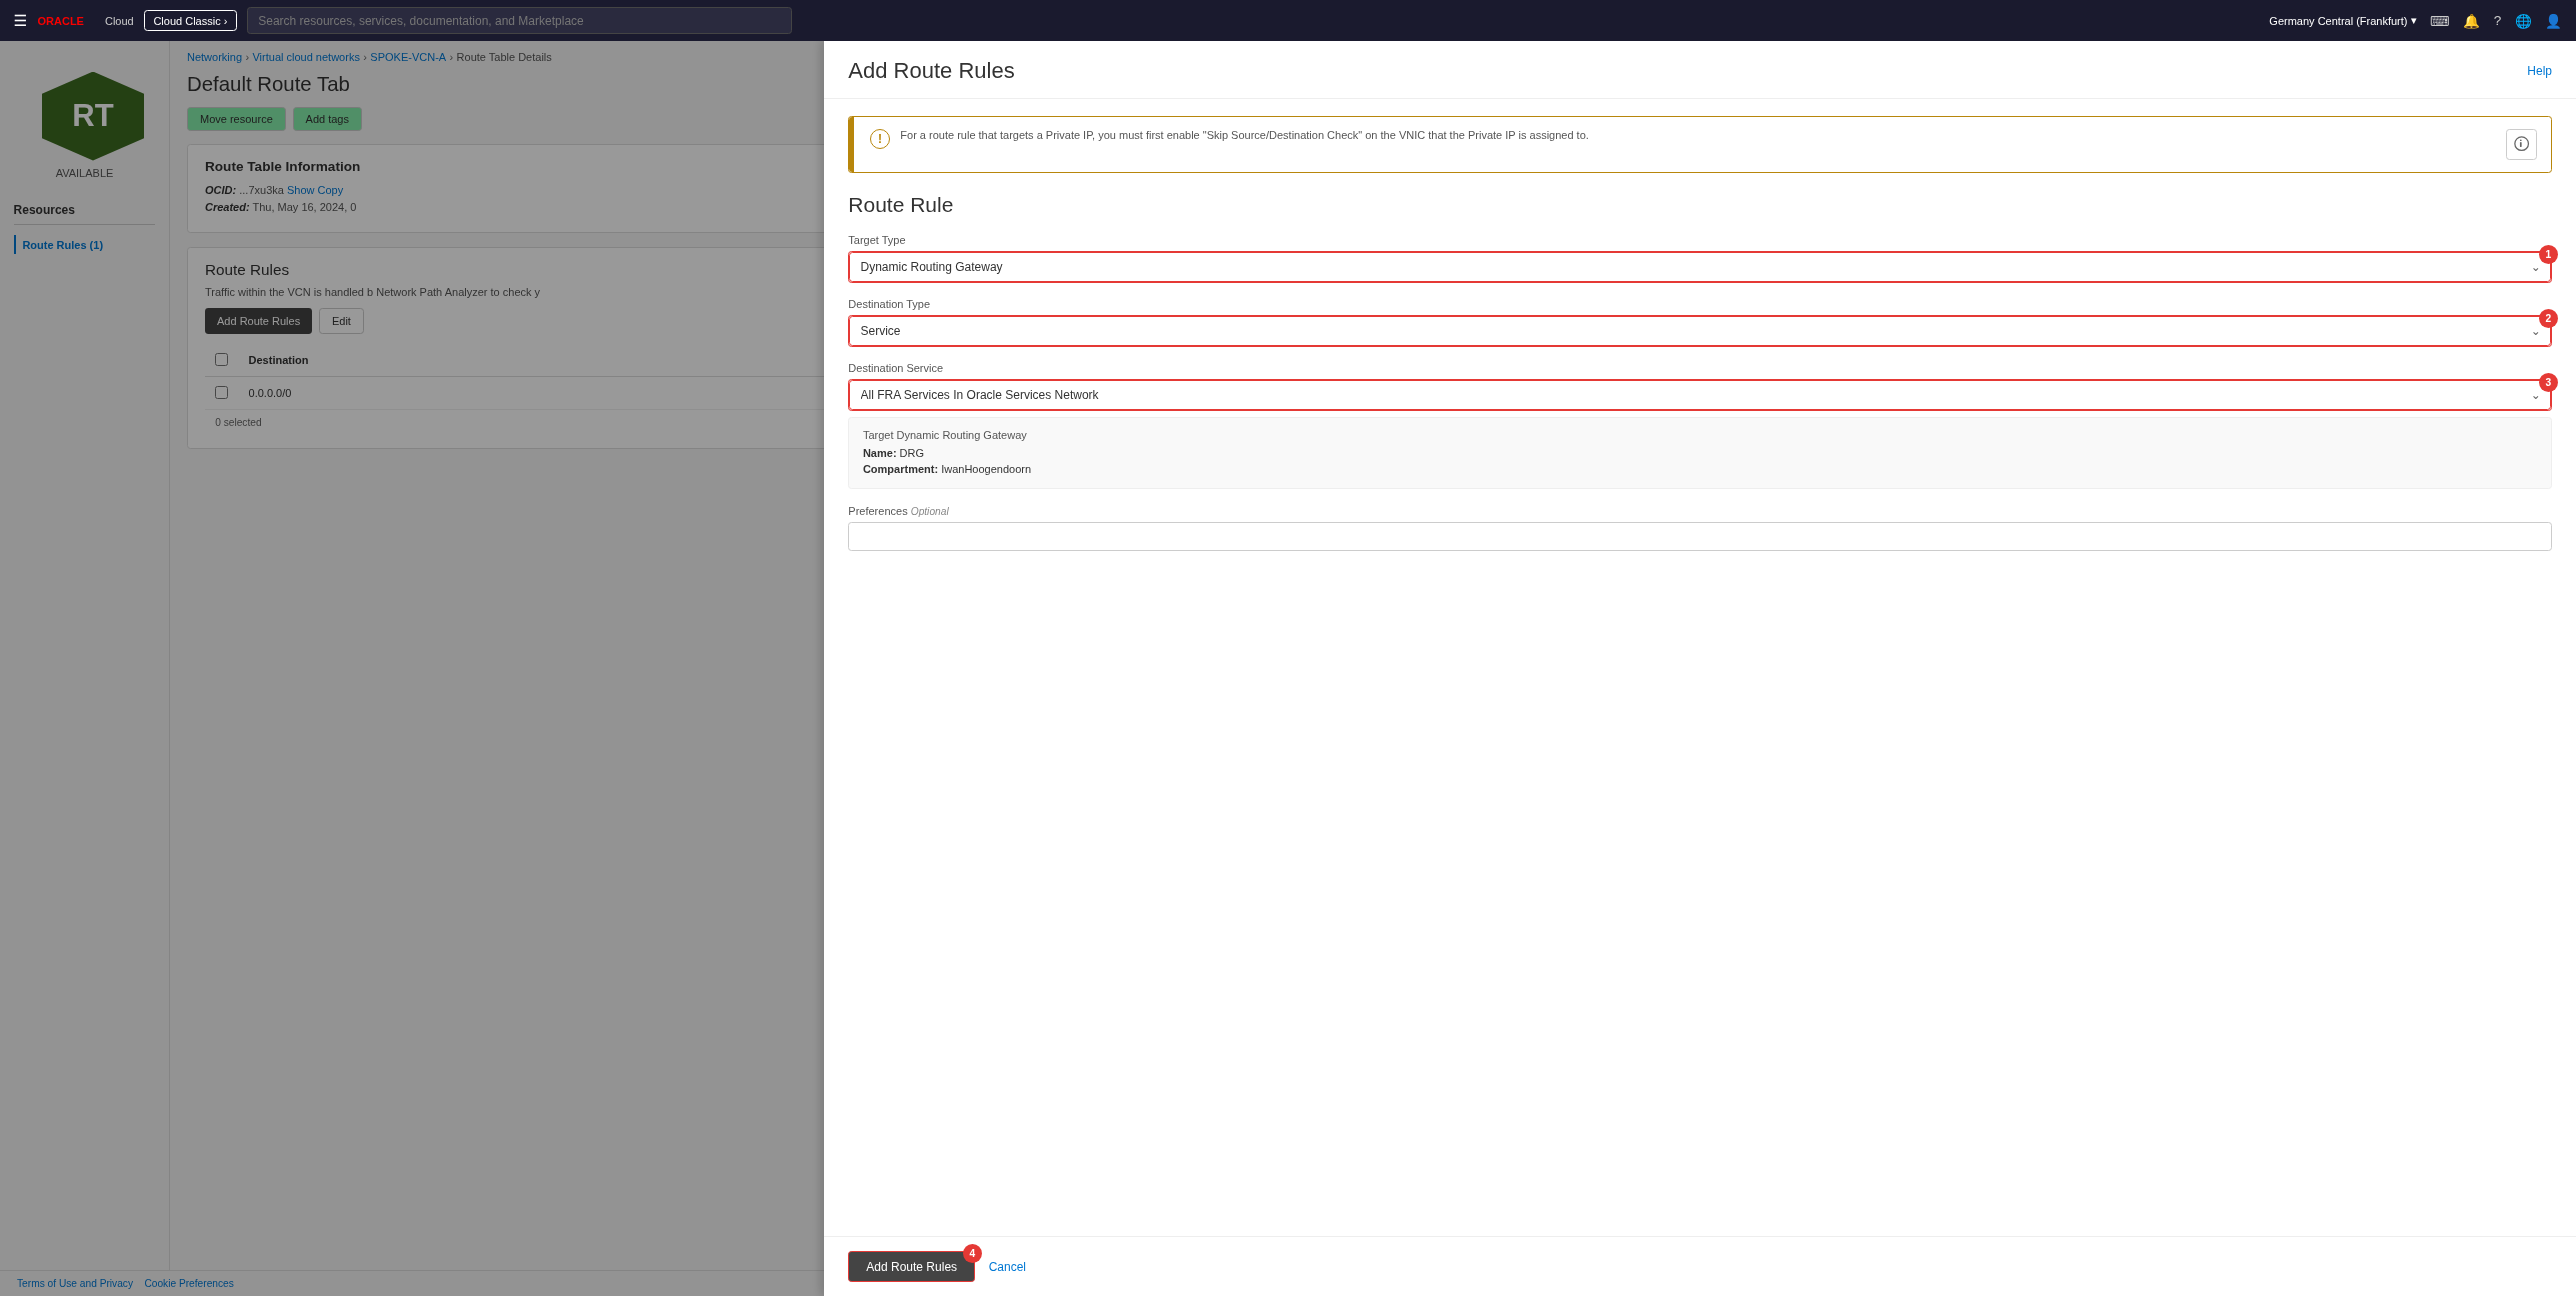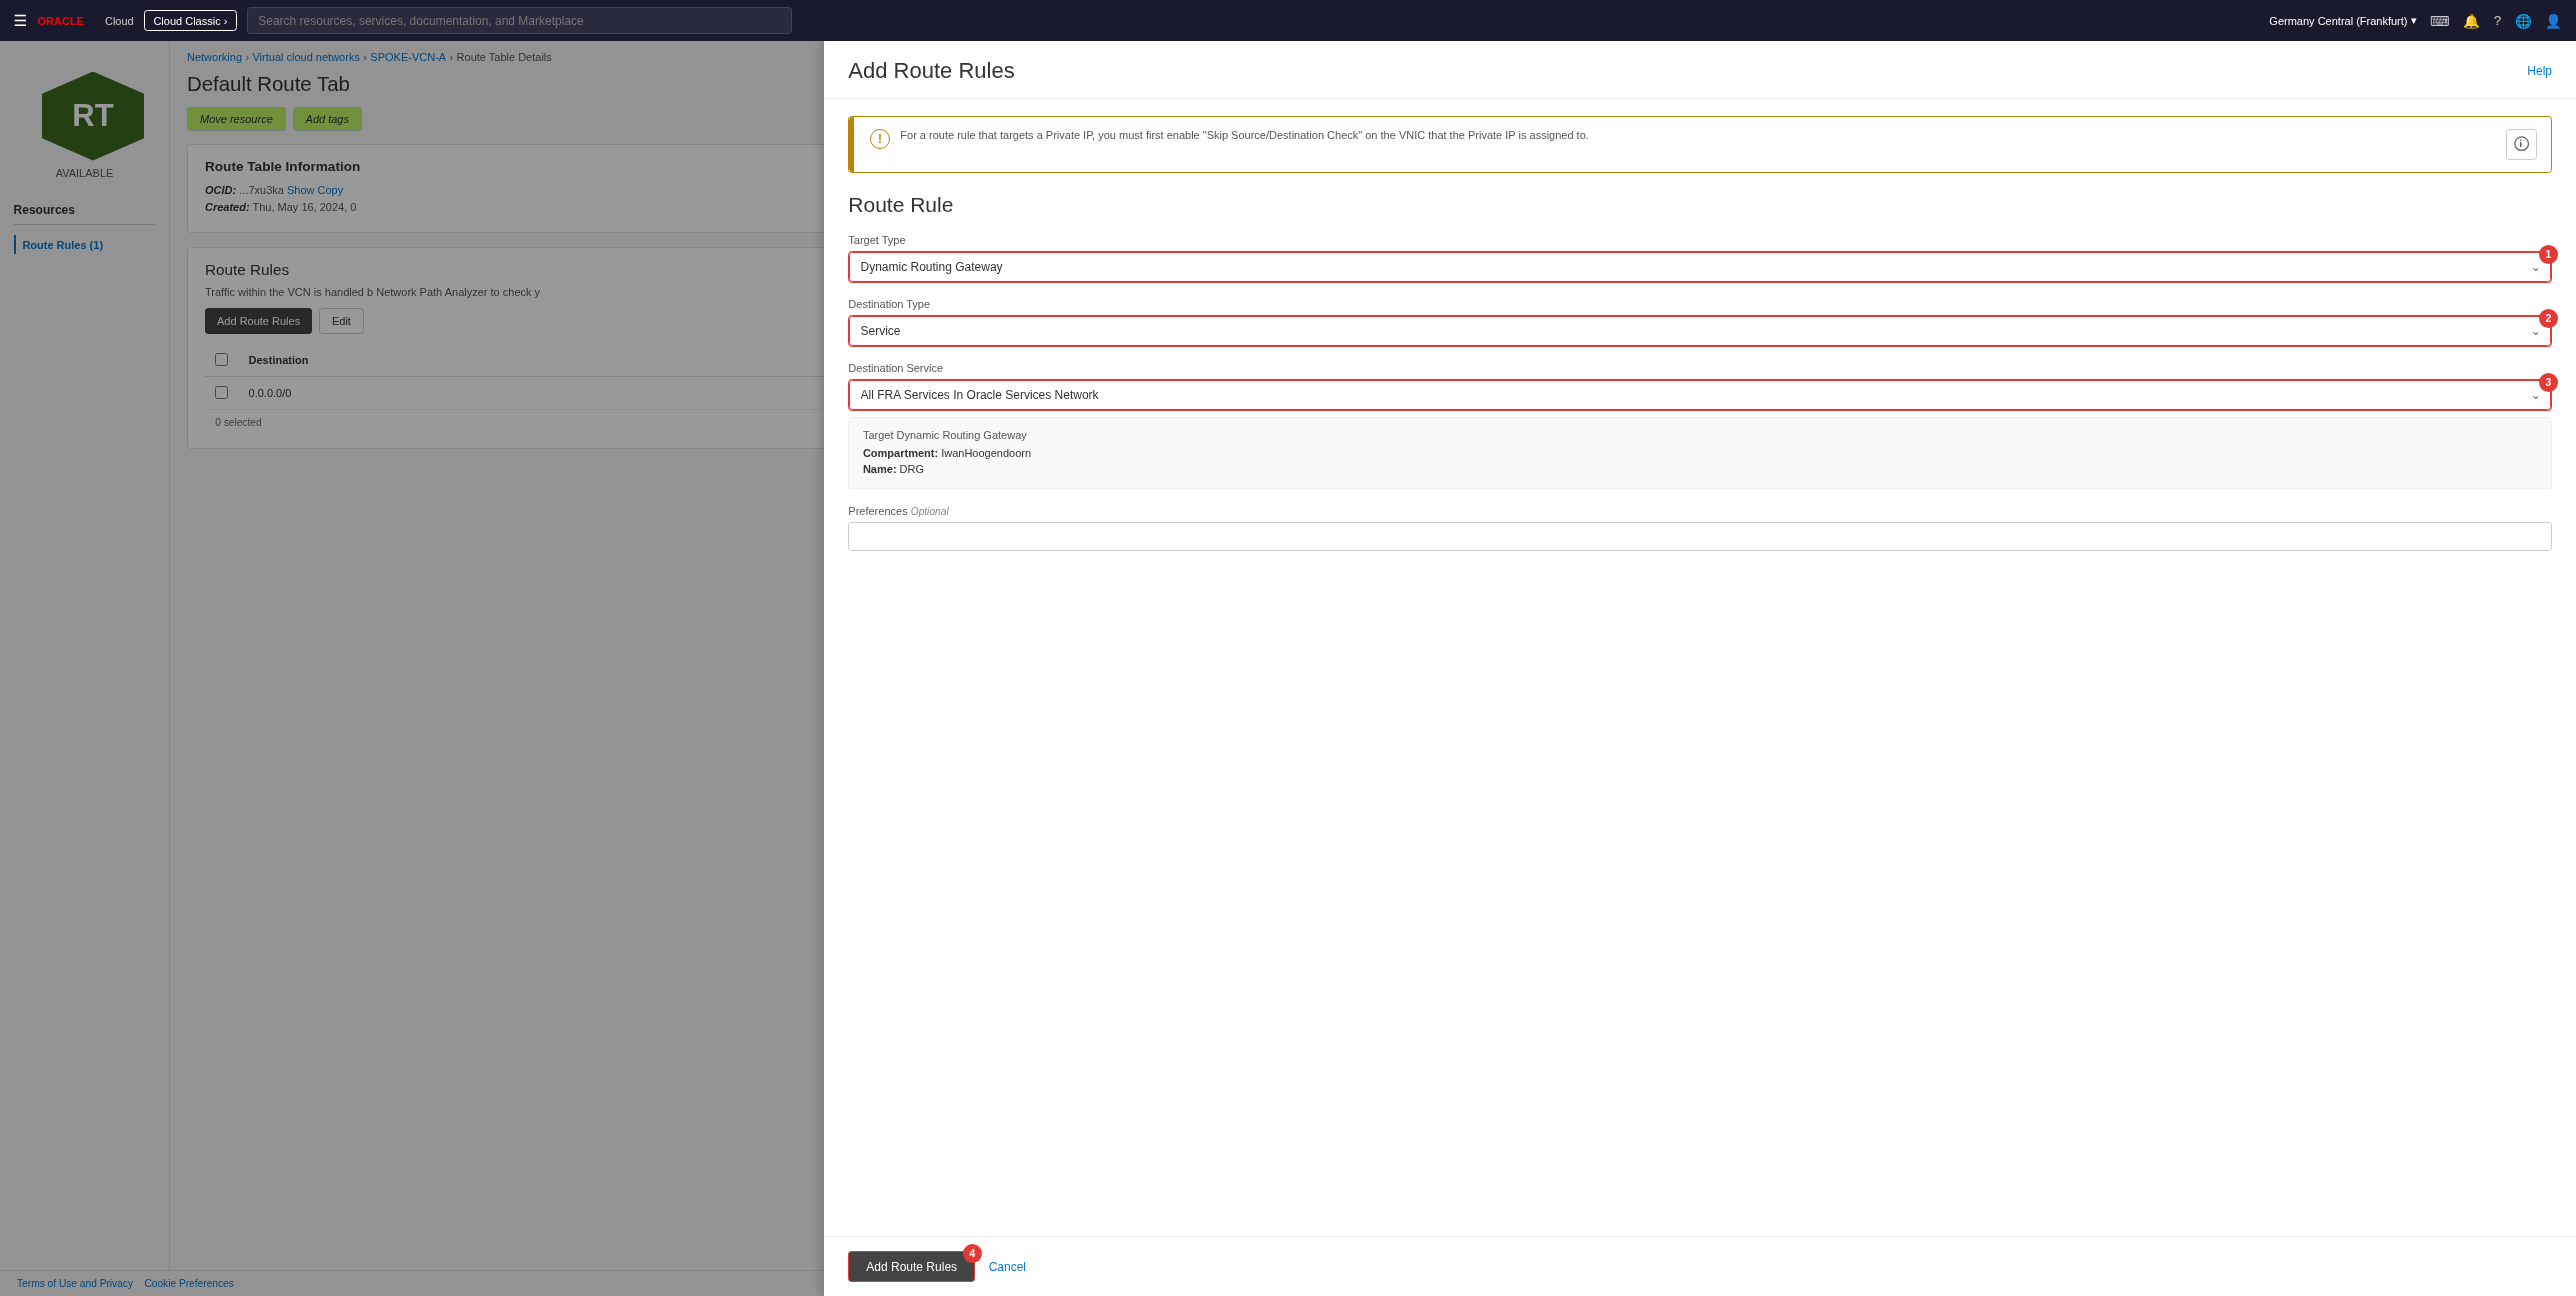--- a/index.html
+++ b/index.html
@@ -120,27 +120,26 @@
     }
     .page-title { font-size: 20.4px; font-weight: 500; color: #333; margin-bottom: 10.2px; }
 
     .action-bar {
       display: flex;
       gap: 6.8px;
       margin-bottom: 13.6px;
     }
     .btn-outline {
       border: 0.9px solid #ccc;
-      background: #bef264;
+      background: #86efac;
       padding: 5.1px 12px;
       border-radius: 3.4px;
       cursor: pointer;
       font-size: 11px;
       color: #333;
-      font-style: italic;
     }
 
     .info-section {
       background: #fff;
       border: 0.9px solid #ddd;
       border-radius: 3.4px;
       padding: 13.6px 17px;
       margin-bottom: 13.6px;
     }
     .info-section h3 { font-size: 13.6px; font-weight: 600; margin-bottom: 10.2px; }
@@ -563,26 +562,26 @@
           <select>
             <option>All FRA Services In Oracle Services Network</option>
           </select>
           <span class="step-badge">3</span>
         </div>
       </div>
 
       <div class="drg-info-box">
         <div class="drg-title">Target Dynamic Routing Gateway</div>
         <div class="drg-info-row">
+          <strong>Name:</strong>
+          <span>DRG</span>
+        </div>
+        <div class="drg-info-row">
           <strong>Compartment:</strong>
           <span>IwanHoogendoorn</span>
-        </div>
-        <div class="drg-info-row">
-          <strong>Name:</strong>
-          <span>DRG</span>
         </div>
       </div>
 
       <div class="form-group">
         <label class="form-label">
           <span>Preferences</span>
           <span class="form-label-optional">Optional</span>
         </label>
         <input class="form-input" type="text" value="" style="">
       </div>

